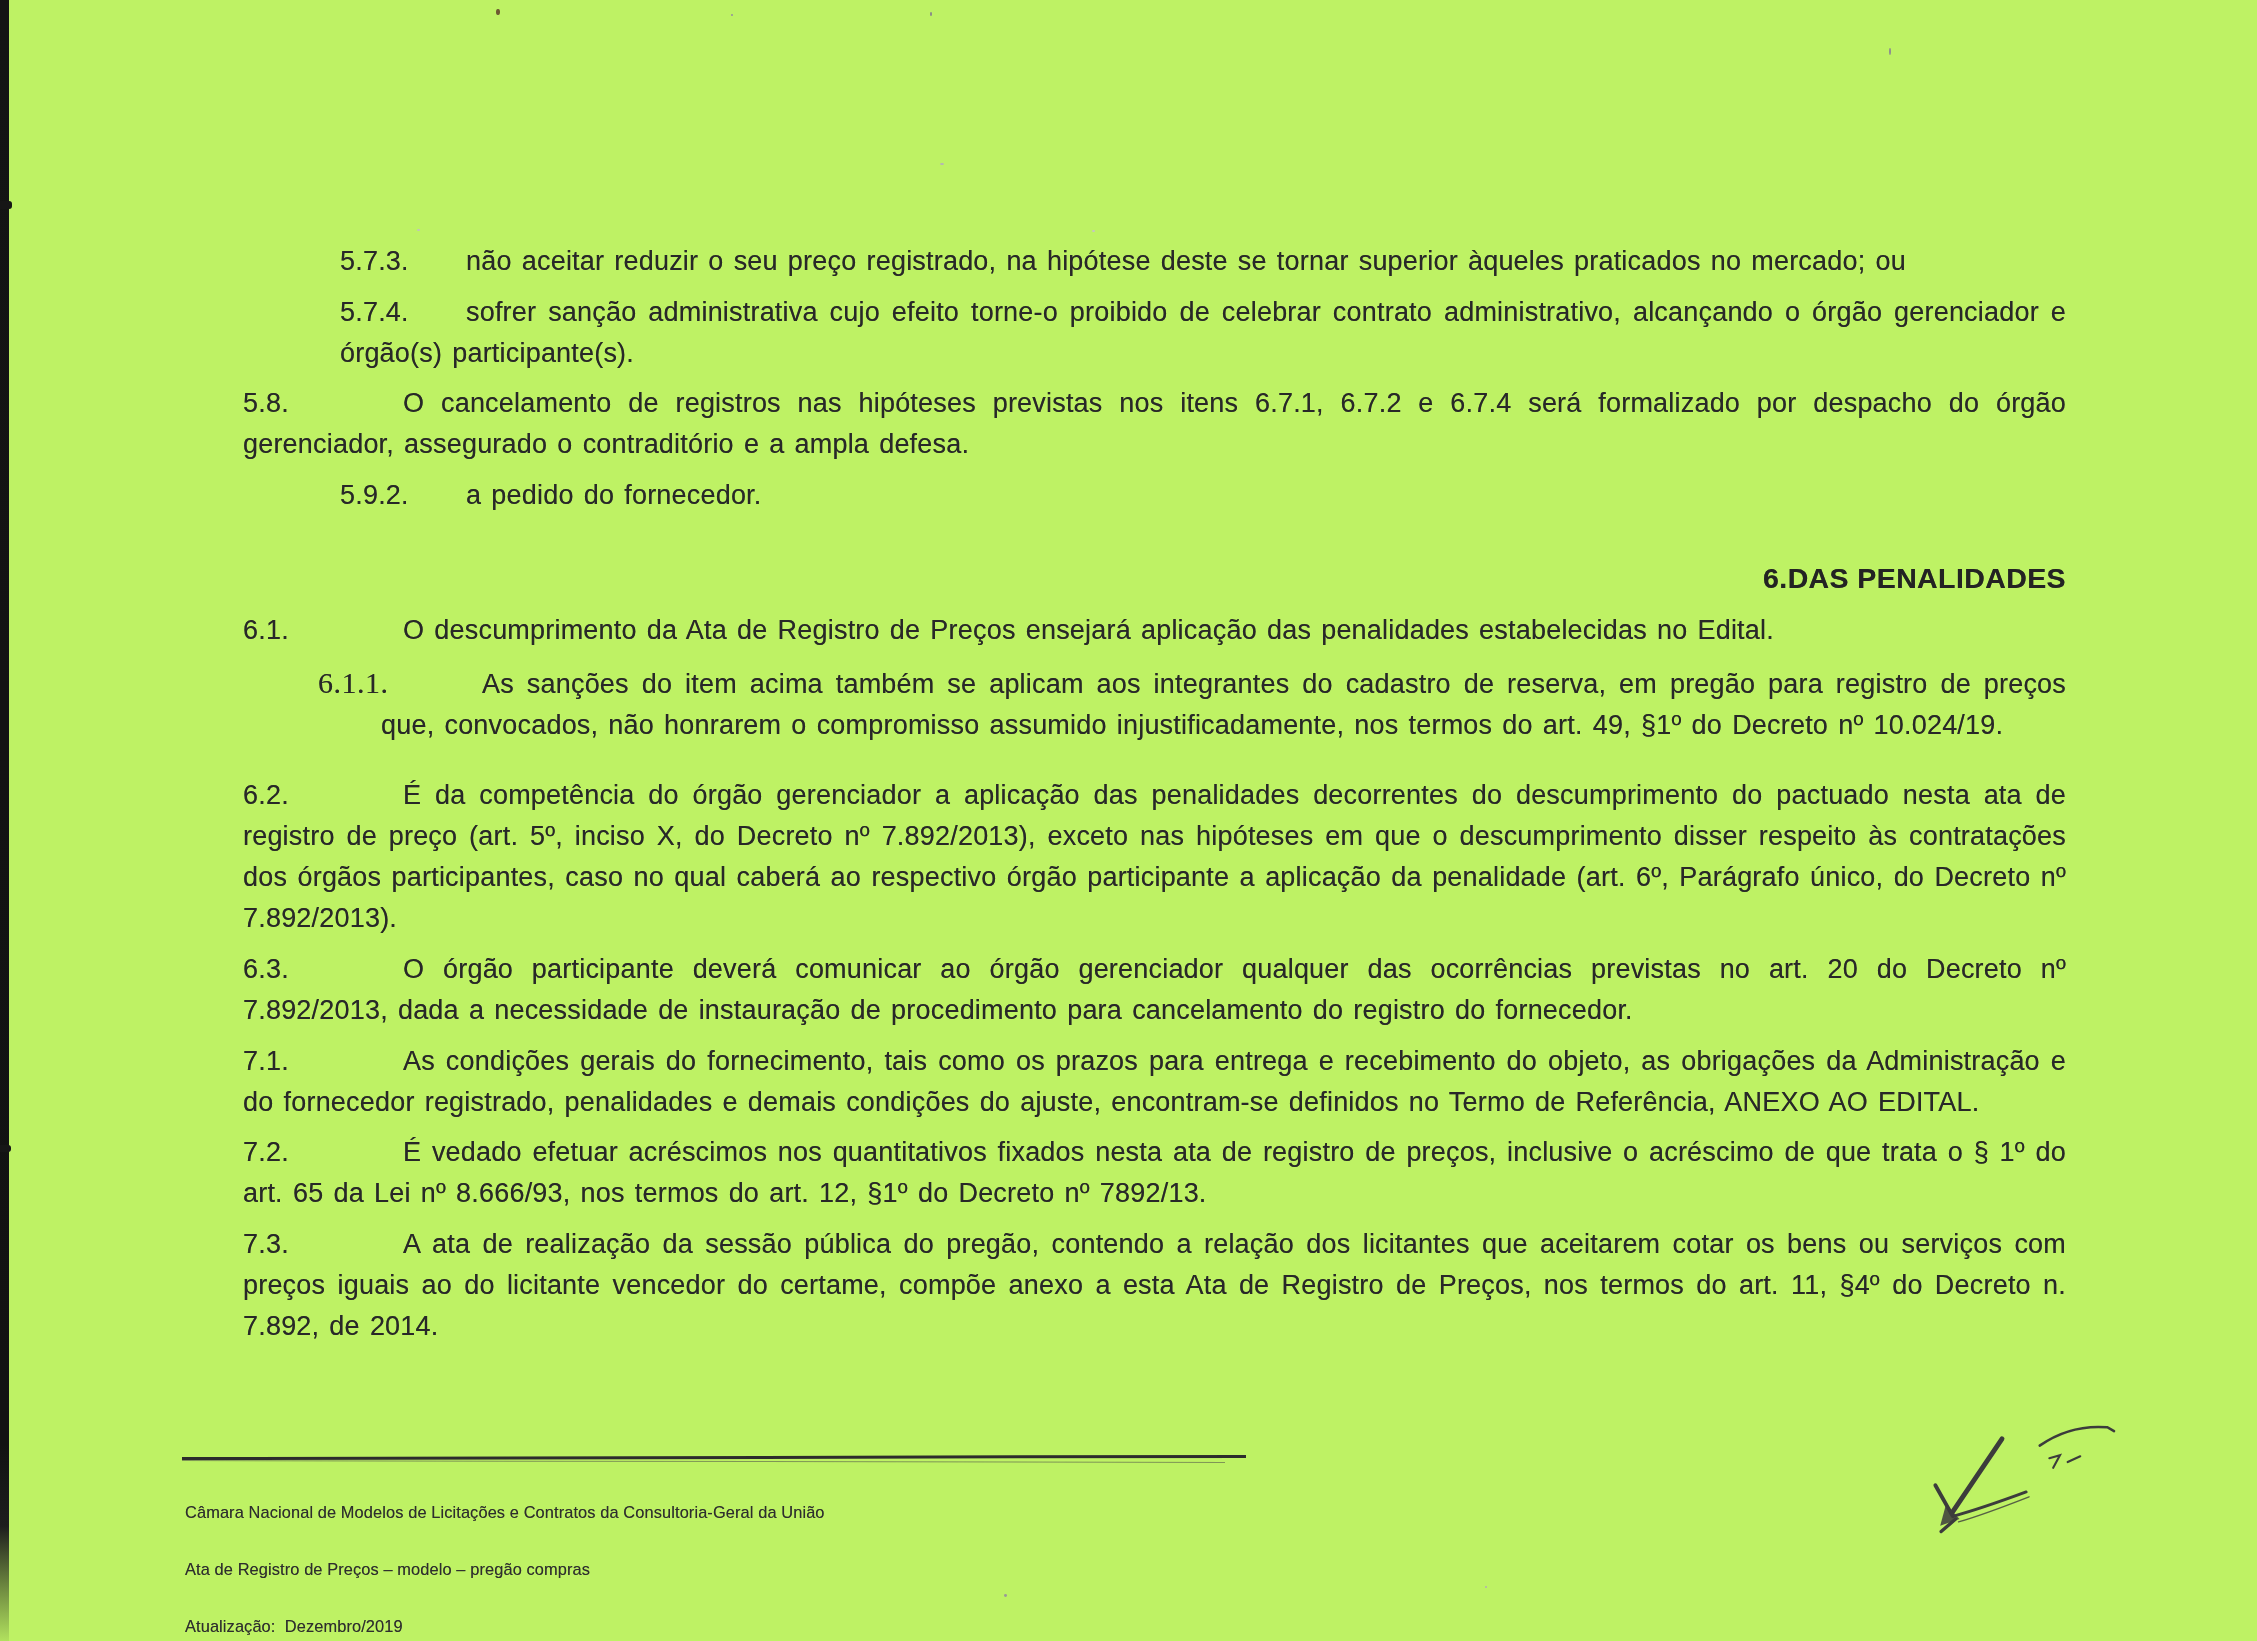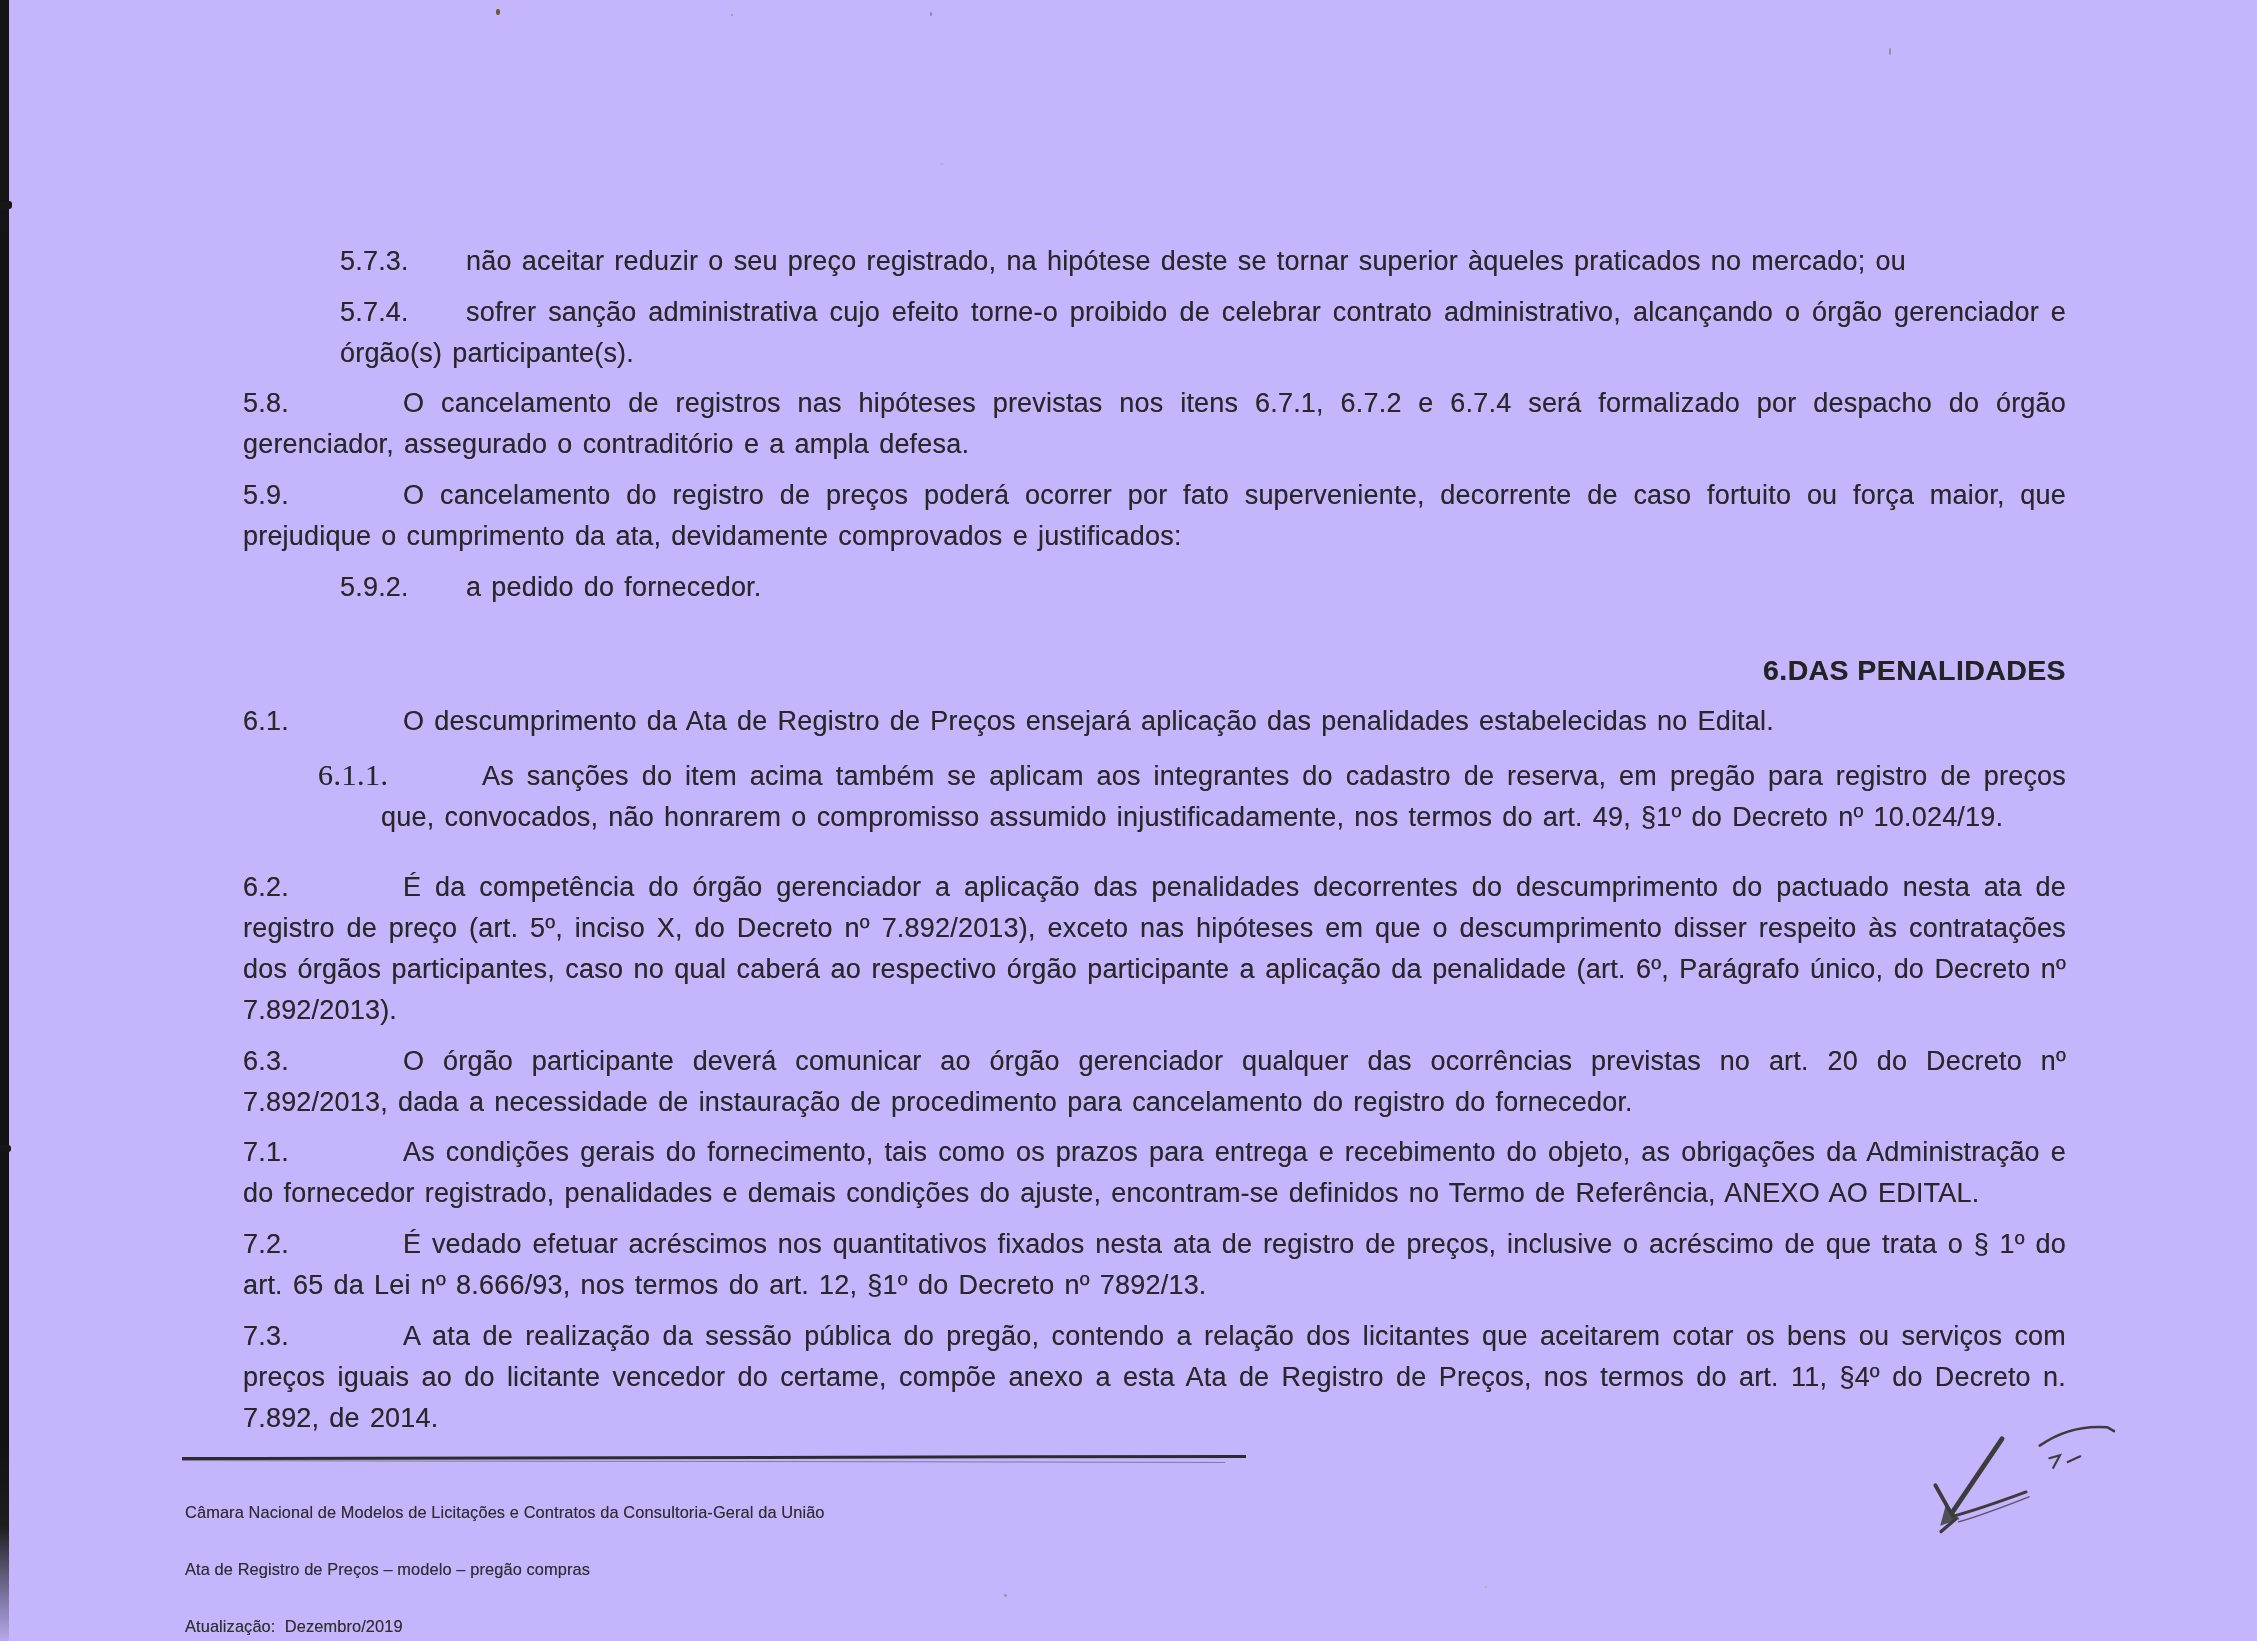--- a/index.html
+++ b/index.html
@@ -1,18 +1,18 @@
 <!DOCTYPE html>
 <html lang="pt"><head>
 <meta charset="utf-8">
 <style>
   html,body{margin:0;padding:0;background:#e8e8e8;}
   .page{
     position:relative; width:2257px; height:1641px;
-    background:#c4b5fd; overflow:hidden;
+    background:#bef264; overflow:hidden;
     font-family:"Liberation Sans", sans-serif;
     color:#282828;
   }
   
   .scan-edge{
     position:absolute; left:0; top:0; width:8.7px; height:1641px;
     background:linear-gradient(180deg,#141414 0%,#121212 88%,#1d1d1d 93%,rgba(25,25,25,.45) 97%,rgba(25,25,25,.08) 100%);
   }
   .edge-bump{position:absolute; background:#161616; border-radius:0 2.9px 2.9px 0;}
   
@@ -77,23 +77,20 @@
     </div>
 
     <div class="para l3">
       <span class="num">5.7.4.</span><span>sofrer sanção administrativa cujo efeito torne-o proibido de celebrar contrato administrativo, alcançando o órgão gerenciador e órgão(s) participante(s).</span>
     </div>
 
     <div class="para l2">
       <span class="num">5.8.</span><span>O cancelamento de registros nas hipóteses previstas nos itens 6.7.1, 6.7.2 e 6.7.4 será formalizado por despacho do órgão gerenciador, assegurado o contraditório e a ampla defesa.</span>
     </div>
 
-    <div class="para l2">
-      <span class="num">5.9.</span><span>O cancelamento do registro de preços poderá ocorrer por fato superveniente, decorrente de caso fortuito ou força maior, que prejudique o cumprimento da ata, devidamente comprovados e justificados:</span>
-    </div>
 
 
     <div class="para l3">
       <span class="num">5.9.2.</span><span>a pedido do fornecedor.</span>
     </div>
 
     <div class="heading h6">
       <span class="num">6.</span><span>DAS PENALIDADES</span>
     </div>
 

